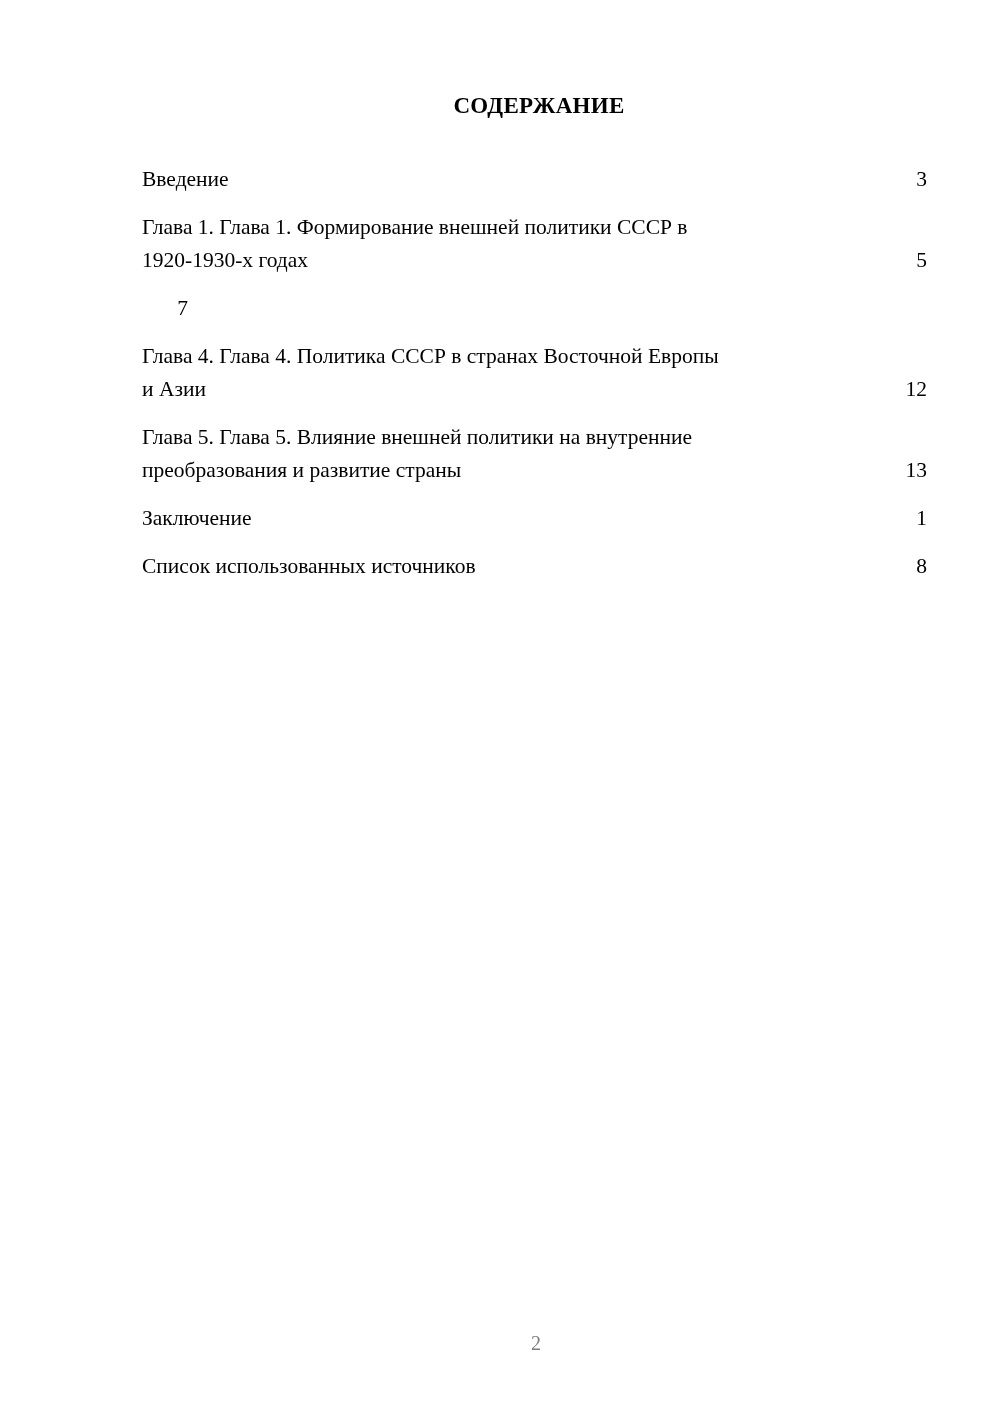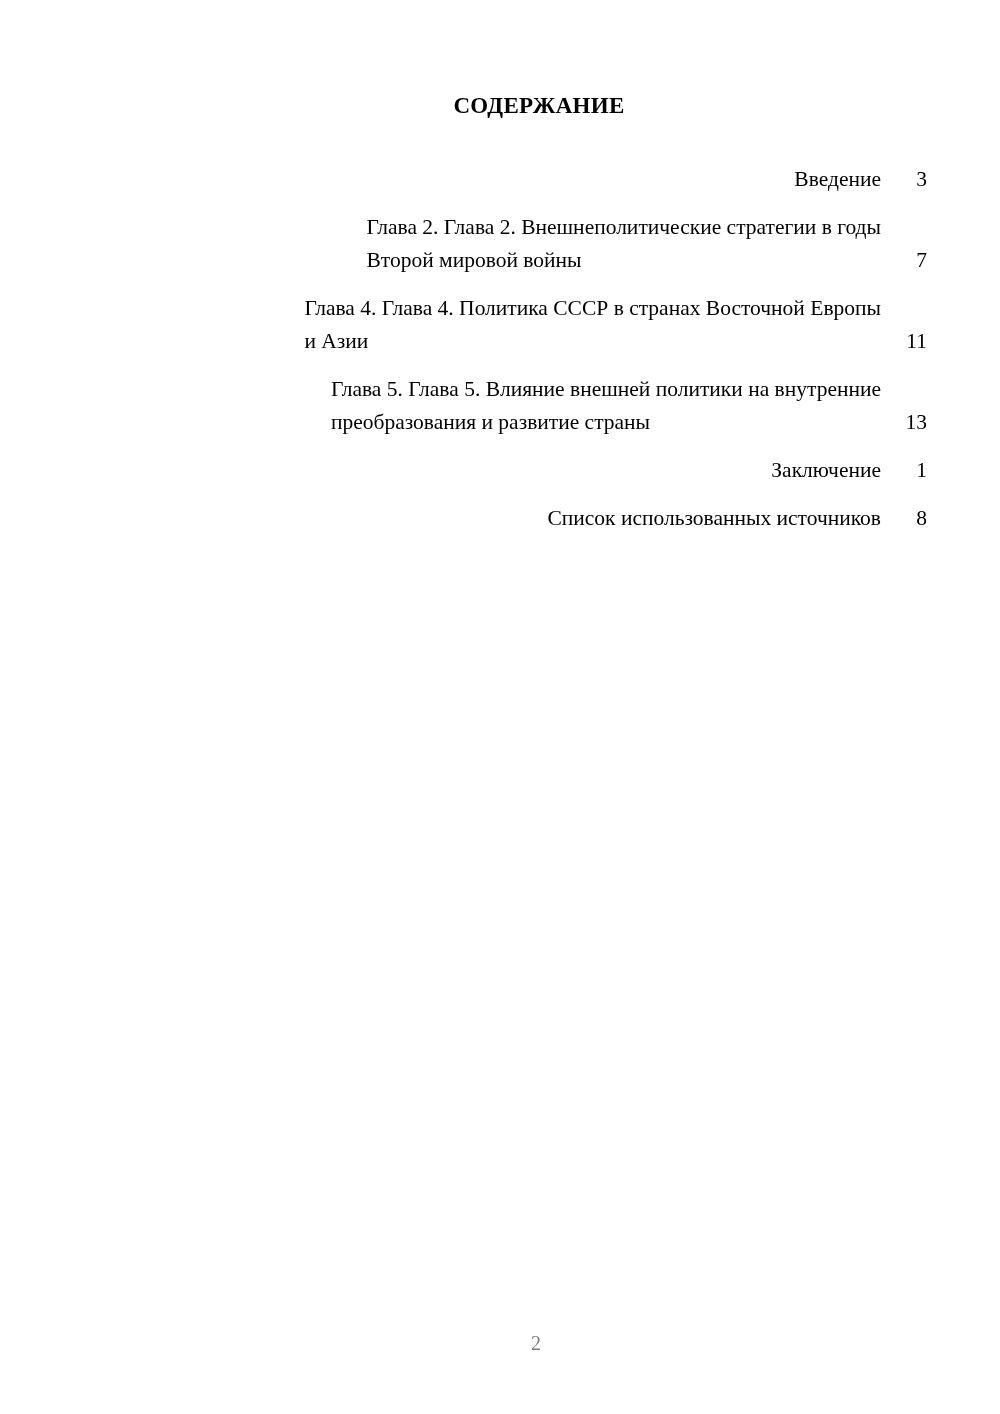--- a/index.html
+++ b/index.html
@@ -42,21 +42,21 @@
   .toc-list {
     position: absolute;
     left: 142px;
     top: 163px;
     width: 785px;
   }
 
   .toc-entry {
     display: flex;
     align-items: flex-end;
-    justify-content: flex-end;
+    justify-content: space-between;
     margin-bottom: 15px;
   }
 
   .toc-entry-label {
     font-size: 21.5px;
     line-height: 33px;
     max-width: 690px;
     text-align: left;
     white-space: pre-line;
   }
@@ -89,32 +89,35 @@
 
   <div class="toc-title">СОДЕРЖАНИЕ</div>
 
   <div class="toc-list">
 
     <div class="toc-entry">
       <span class="toc-entry-label">Введение</span>
       <span class="toc-entry-page">3</span>
     </div>
 
+    <div class="toc-entry">
+      <span class="toc-entry-label">Глава 1. Глава 1. Формирование внешней политики СССР в
+1920-1930-х годах</span>
+      <span class="toc-entry-page">5</span>
+    </div>
 
     <div class="toc-entry">
-      <span class="toc-entry-label">Глава 2. Глава 2. Внешнеполитические стратегии в годы
-Второй мировой войны</span>
       <span class="toc-entry-page">7</span>
     </div>
 
 
     <div class="toc-entry">
       <span class="toc-entry-label">Глава 4. Глава 4. Политика СССР в странах Восточной Европы
 и Азии</span>
-      <span class="toc-entry-page">11</span>
+      <span class="toc-entry-page">12</span>
     </div>
 
     <div class="toc-entry">
       <span class="toc-entry-label">Глава 5. Глава 5. Влияние внешней политики на внутренние
 преобразования и развитие страны</span>
       <span class="toc-entry-page">13</span>
     </div>
 
     <div class="toc-entry">
       <span class="toc-entry-label">Заключение</span>

